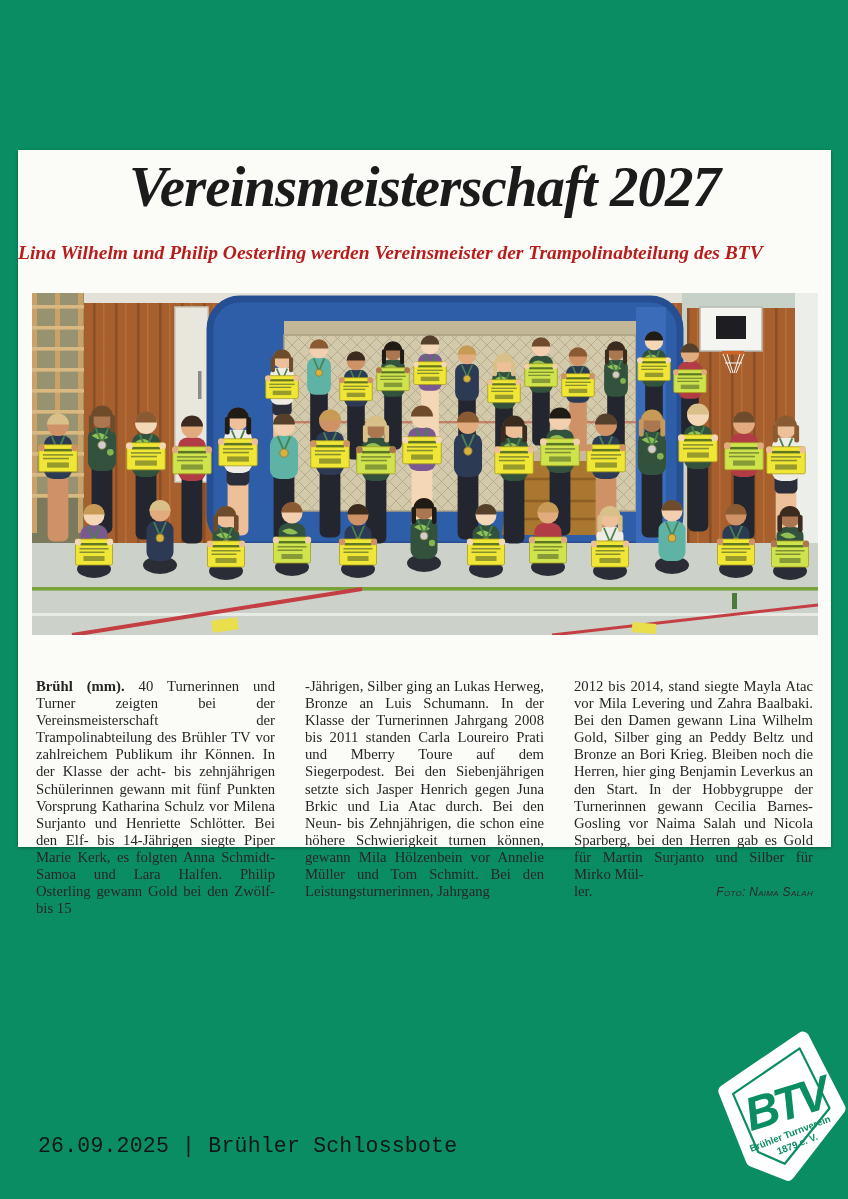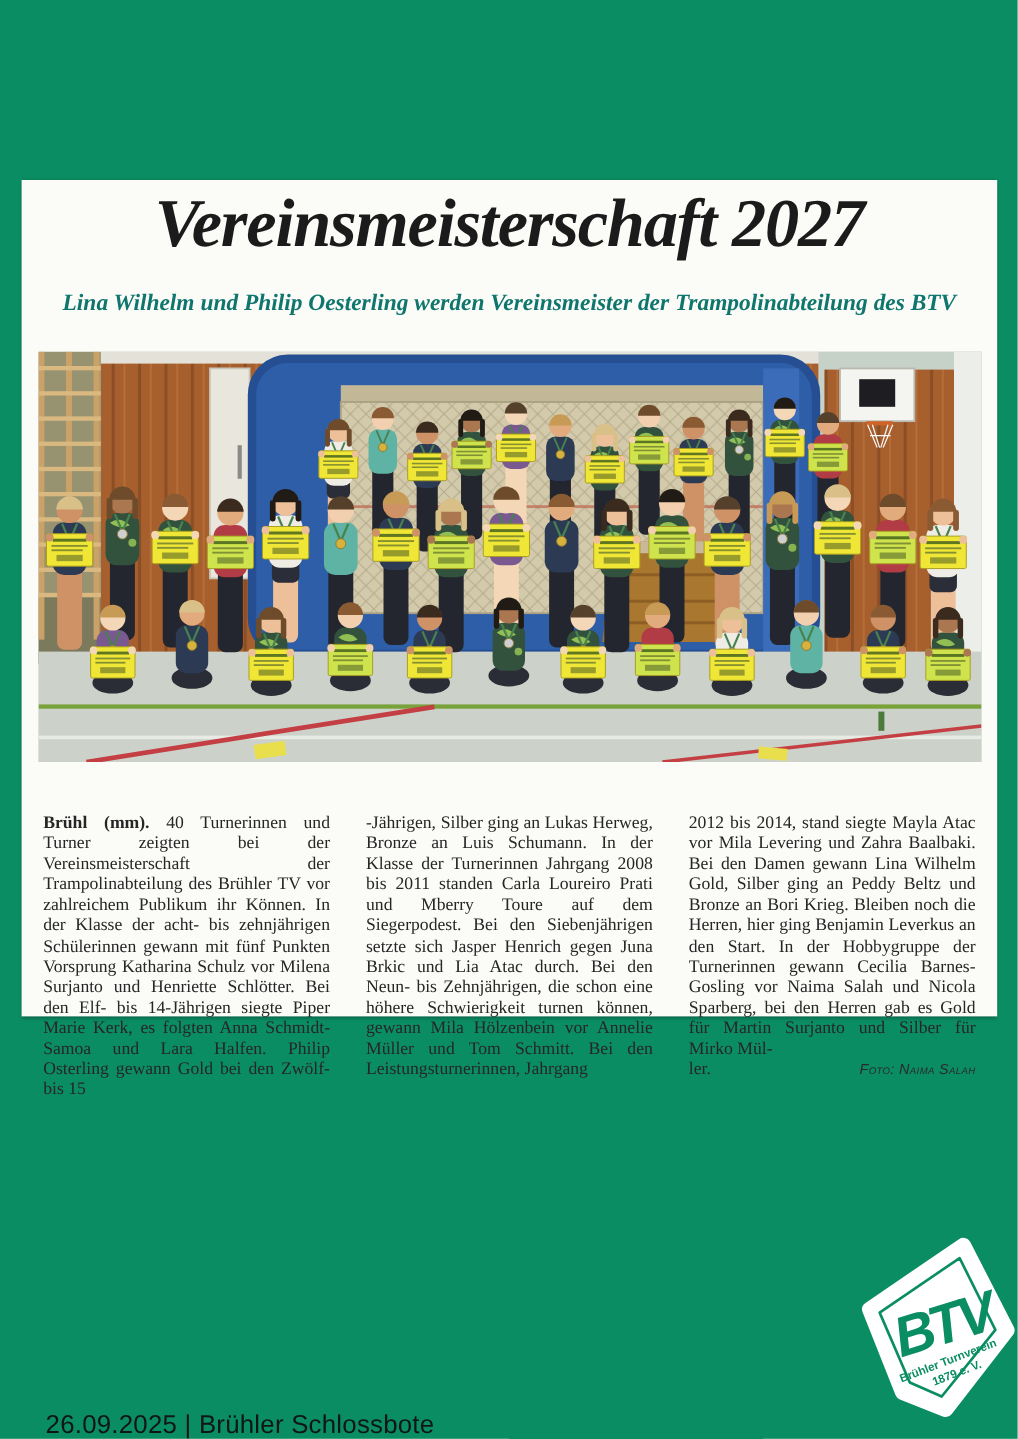--- a/index.html
+++ b/index.html
@@ -23,23 +23,22 @@
   }
   .title{
     position:absolute;top:4px;left:0;width:100%;margin:0;
     text-align:center;
     font-family:"Liberation Serif",serif;font-style:italic;font-weight:700;
     font-size:57px;line-height:1.15;letter-spacing:-1px;
     color:var(--headline-text);
   }
   .subtitle{
     position:absolute;top:92px;left:0;width:100%;margin:0;
-    text-align:center;
     font-family:"Liberation Serif",serif;font-style:italic;font-weight:700;
-    font-size:19.5px;color:#0f766e;
+    font-size:19.5px;color:#b91c1c;
   }
   .photo{
     position:absolute;left:14px;top:143px;width:786px;height:342px;
     overflow:hidden;background:#d8d4cc;
   }
   .photo svg{display:block;width:786px;height:342px;}
   .columns{
     position:absolute;left:18px;top:528px;width:777px;
     display:flex;gap:30px;
   }
@@ -54,24 +53,23 @@
   .lastline{
     display:flex;justify-content:space-between;align-items:baseline;
     font-size:14.7px;line-height:17.1px;color:var(--body-text);
   }
   .credit{
     font-family:"Liberation Sans",sans-serif;font-style:italic;
     font-variant:small-caps;font-size:12px;letter-spacing:.3px;color:#2a2a2a;
   }
   .footer{
     position:absolute;left:38px;top:1134px;
-    font-family:Liberation Sans, sans-serif;
+    font-family:Liberation Mono, monospace;
     font-size:21.5px;font-weight:400;color:var(--footer-text);
     letter-spacing:.2px;
-    margin-top:41px;
   }
   .btv-logo{
     position:absolute;left:708px;top:1032px;width:140px;height:165px;
     overflow:visible;
   }
 </style>
 </head>
 <body>
 
 <div class="paper">

